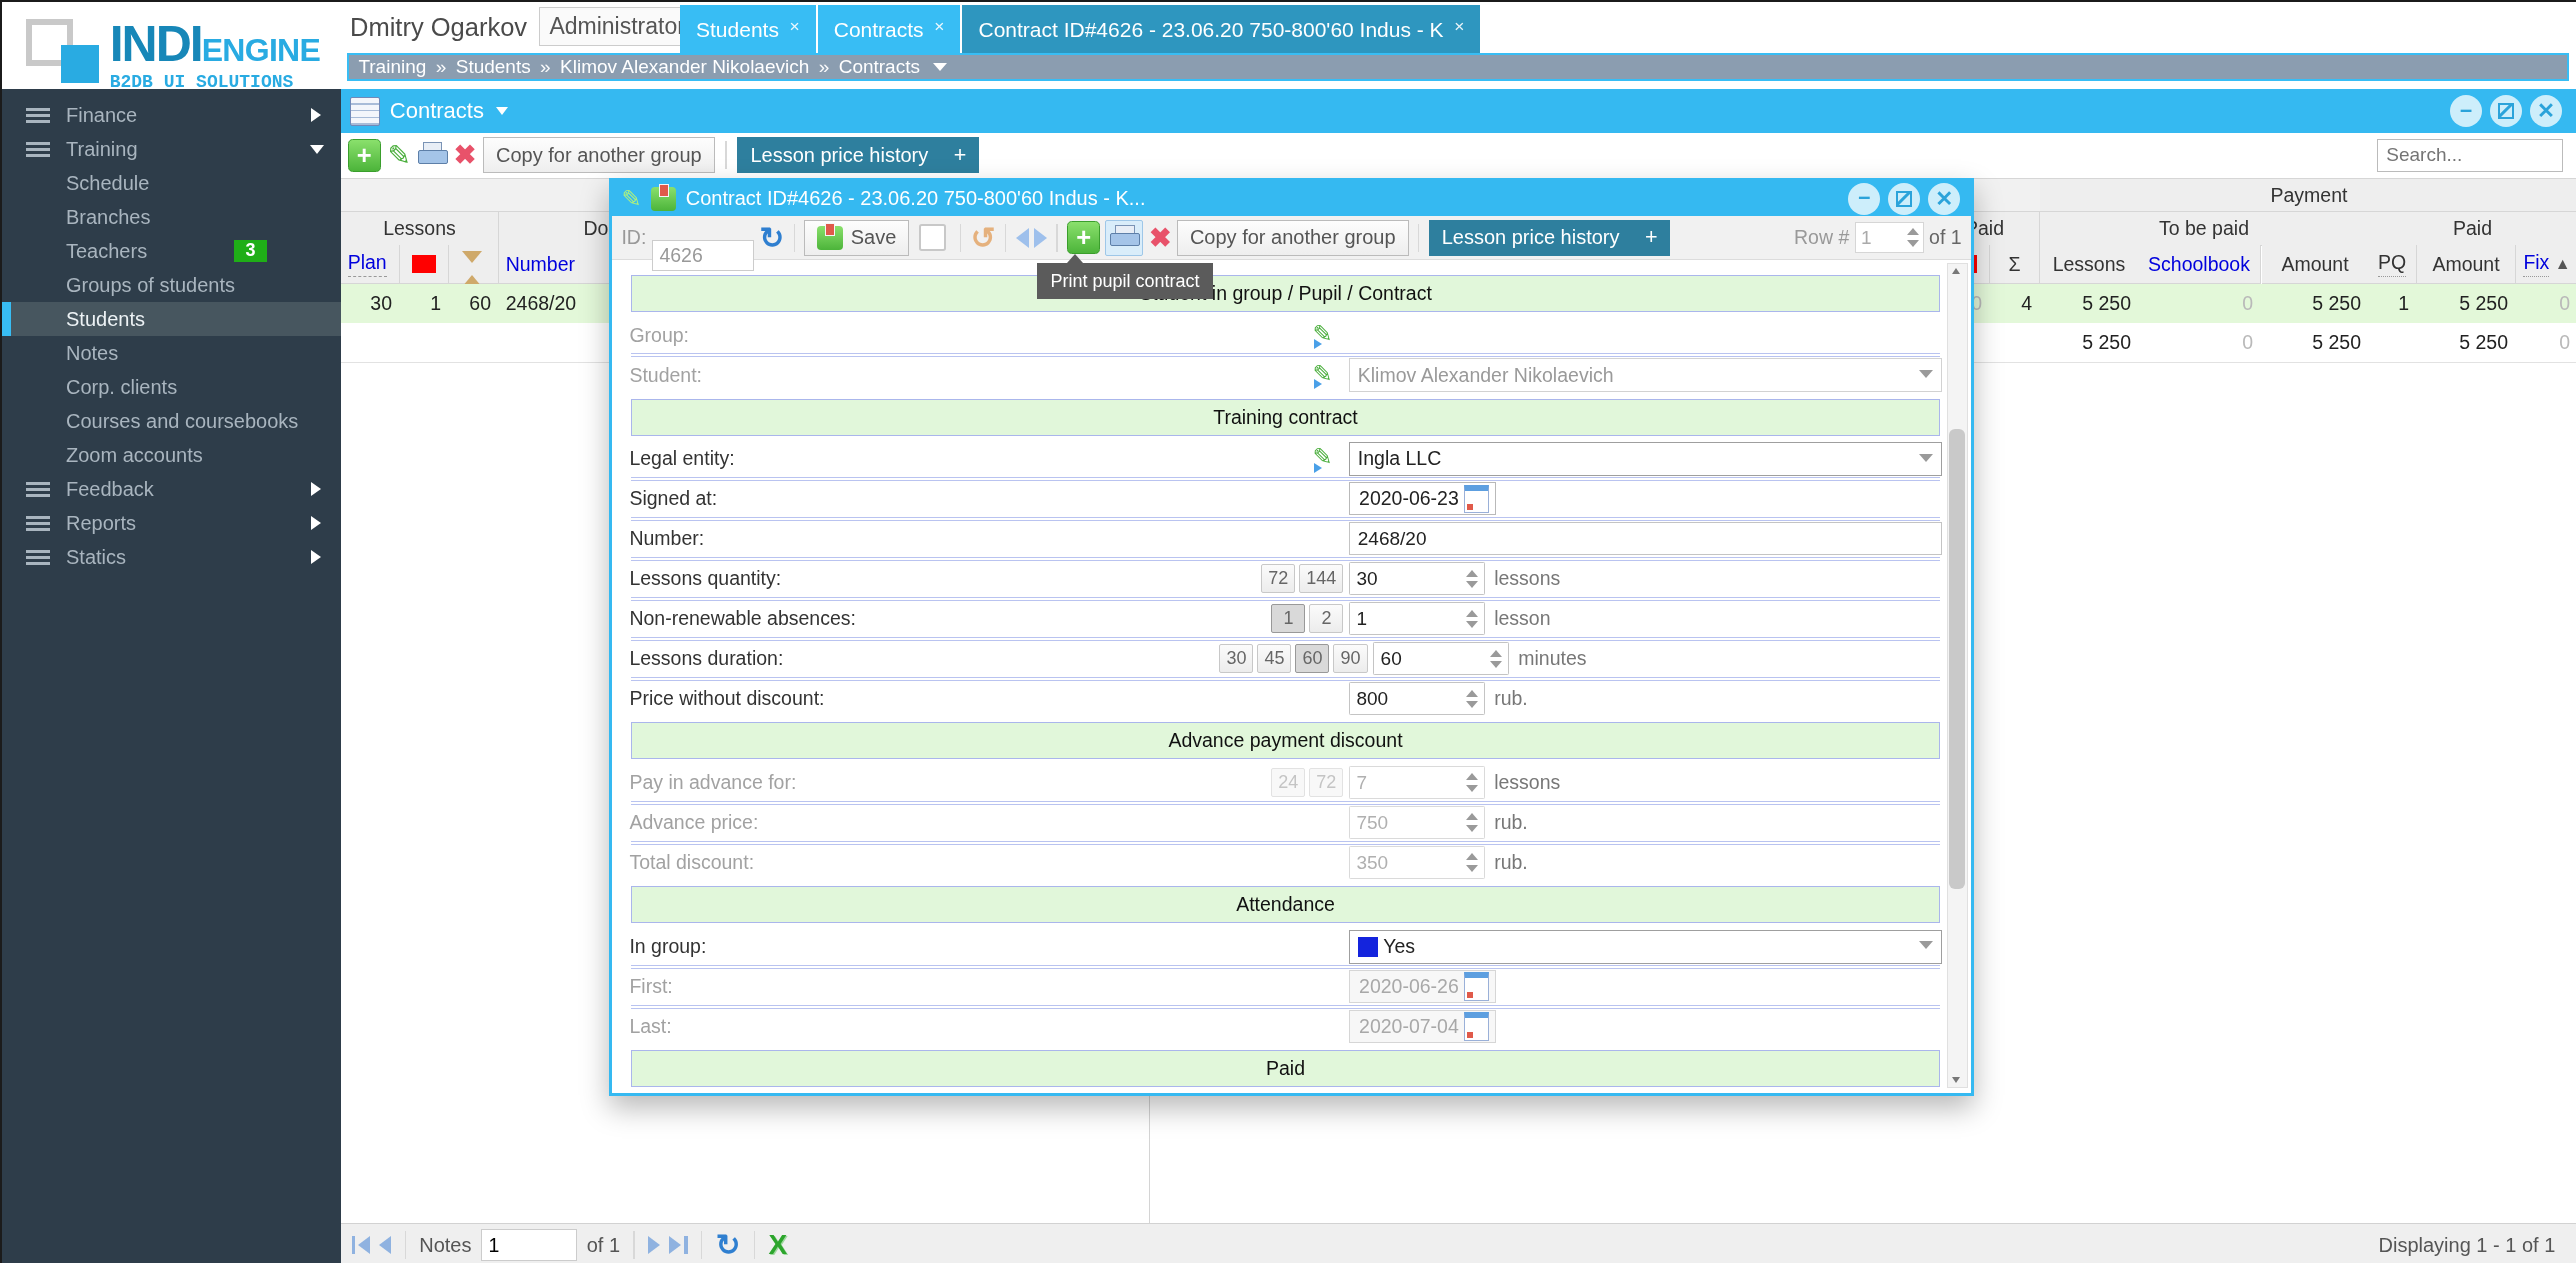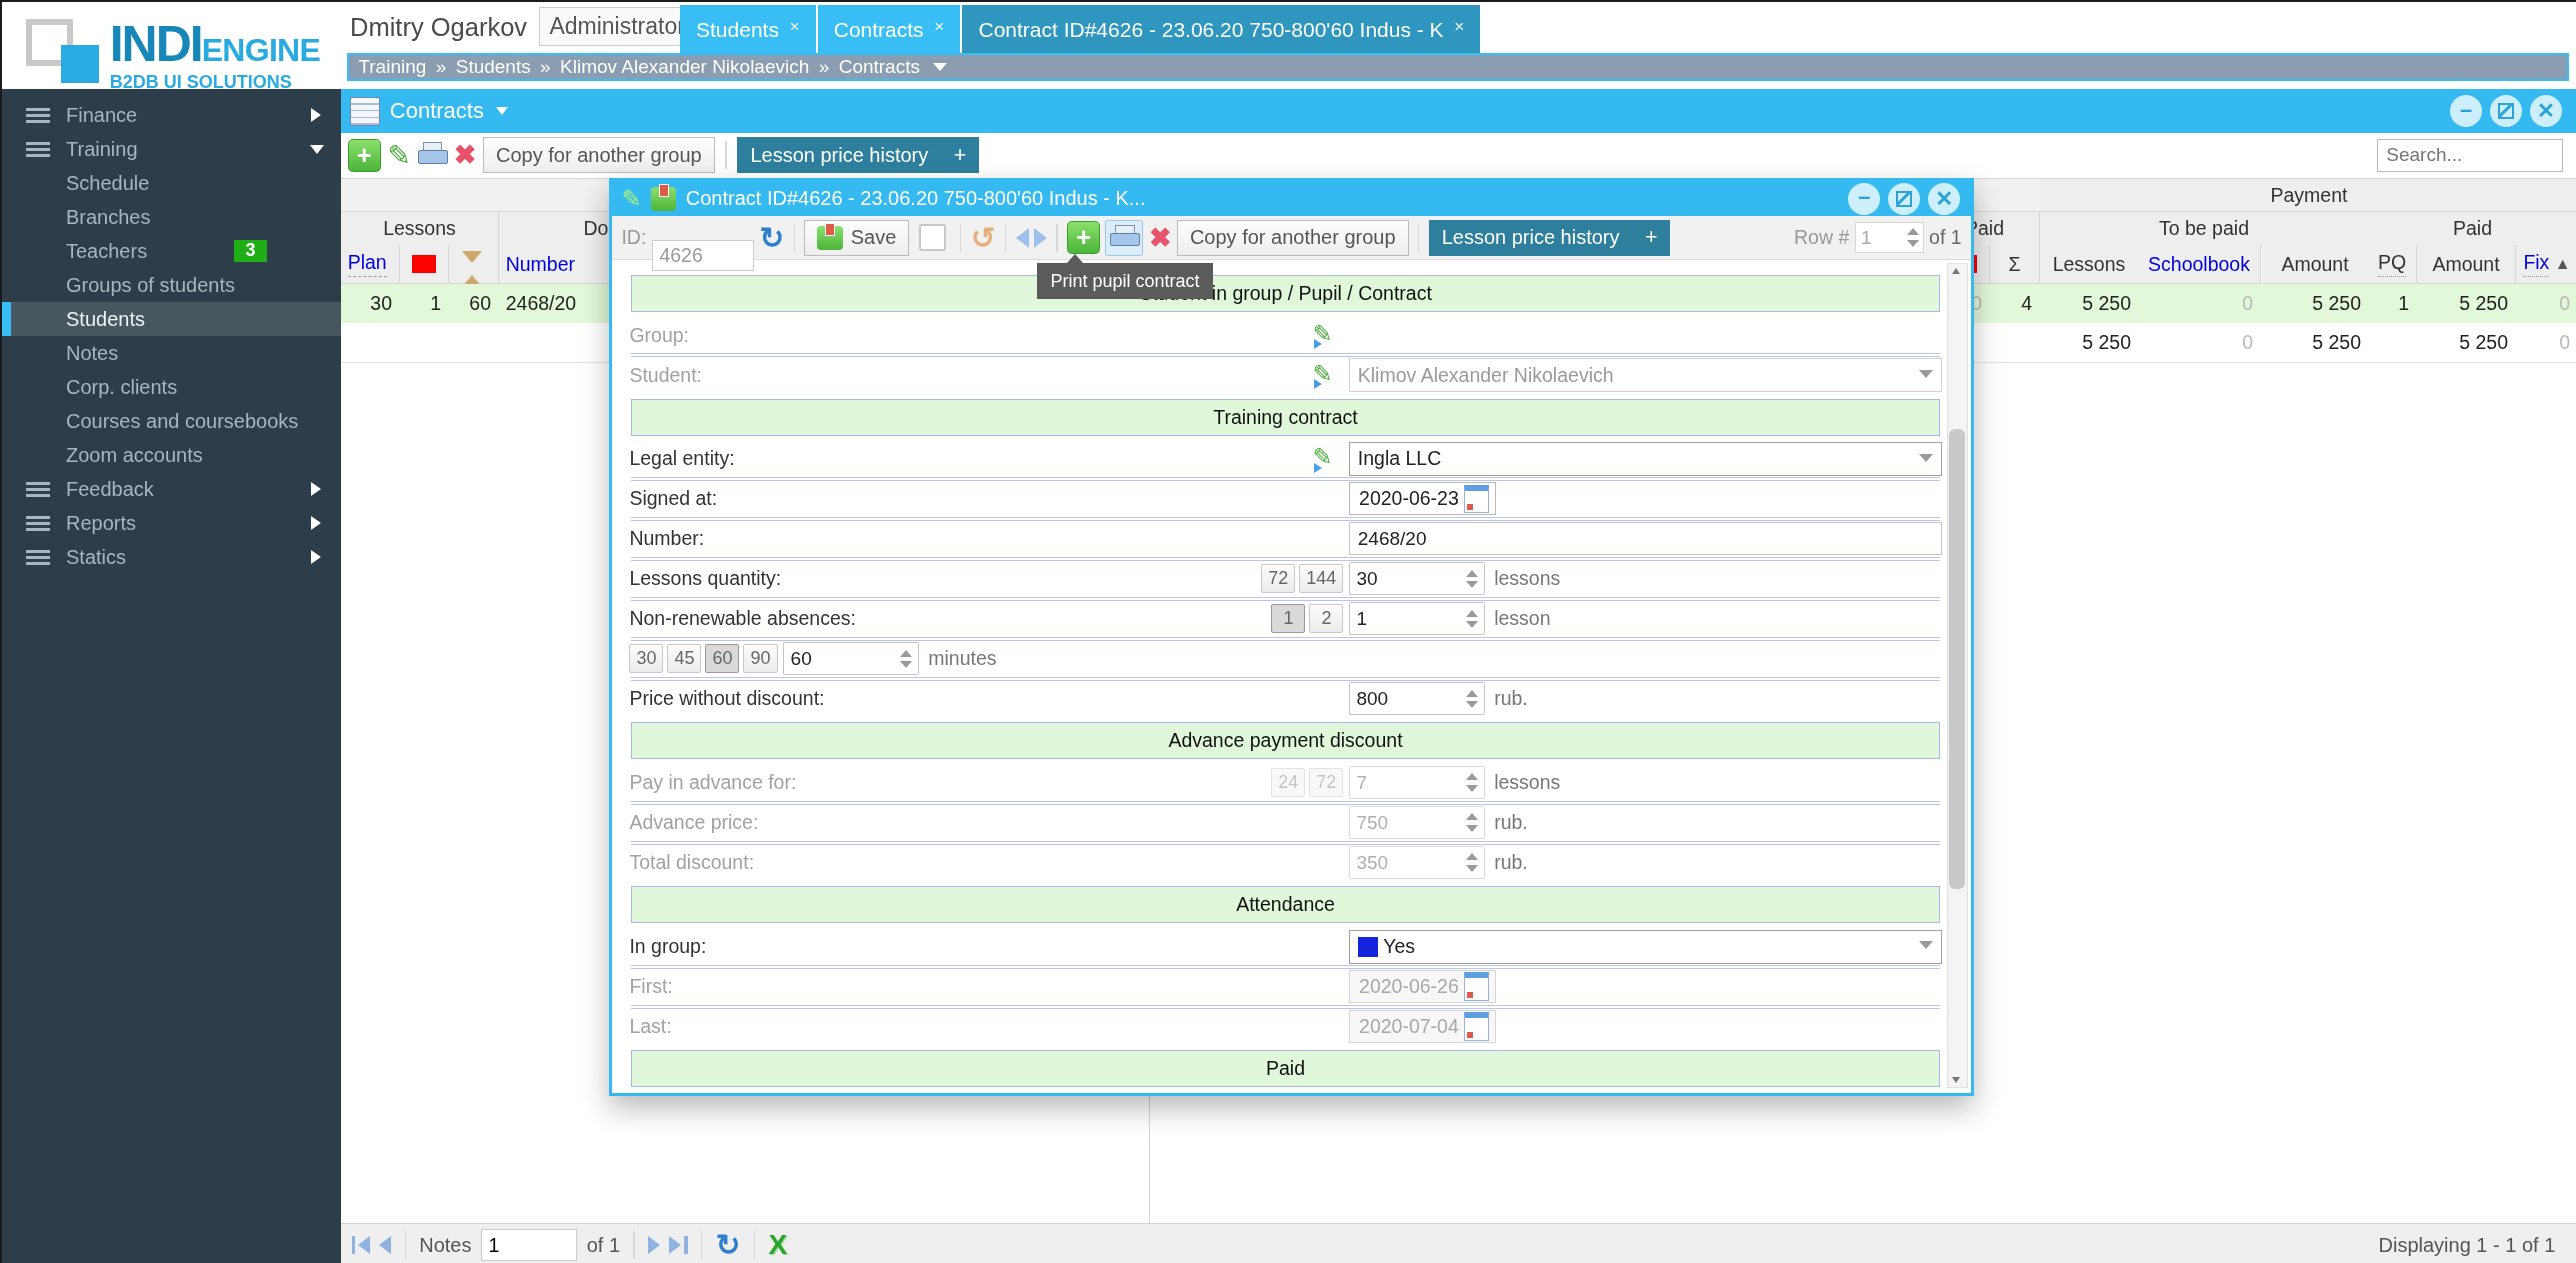--- a/index.html
+++ b/index.html
@@ -6,21 +6,21 @@
   #app{position:relative;width:2576px;height:1264px;background:#fff;overflow:hidden;
        font-family:"Liberation Sans",sans-serif;border-top:2px solid #1b1b1b;border-left:2px solid #1b1b1b;box-sizing:border-box;}
   .abs{position:absolute;box-sizing:border-box;}
   
   .logo{left:24px;top:17.4px;display:flex;align-items:flex-start;}
   .lg-sq1{width:35px;height:35px;border:6px solid #c9c9c9;background:#fff;}
   .lg-sq2{width:38px;height:38px;background:#29abe2;margin:25.5px 0 0 -12px;}
   .lg-tx{margin-left:10.7px;line-height:1;}
   .lg-a{font-size:50px;font-weight:bold;color:#1787b8;letter-spacing:-2px;}
   .lg-b{font-size:32px;font-weight:bold;color:#29abe2;letter-spacing:-0.7px;}
-  .lg-sub{font-size:18px;font-weight:bold;color:#29abe2;margin-top:4px;letter-spacing:0px;}
+  .lg-sub{font-size:18px;font-weight:bold;color:#29abe2;margin-top:4px;letter-spacing:0px;font-family:Liberation Mono, monospace;}
   .user{left:348px;top:10.7px;font-size:25.5px;color:#4a4a4a;}
   .rolebtn{left:537px;top:5.4px;height:39px;border:1.3px solid #ccc;background:#fafafa;display:flex;align-items:center;gap:10.7px;padding:0 9.4px;font-size:23px;color:#555;}
   .arc{width:28px;height:25.5px;position:relative;display:inline-block;}
   .arc::before{content:"";position:absolute;left:9.4px;top:0;width:8.7px;height:14.8px;background:#9a9a9a;border:0.7px solid #777;}
   .arc::after{content:"";position:absolute;left:1.3px;bottom:0;width:17.4px;height:10.7px;border:4px solid #55c33e;border-top:none;border-radius:0 0 4px 4px;background:#8fe27a;}
   .arc.mini{transform:scale(.8);margin-right:2.7px;}
   .tabs{left:678px;top:3.4px;display:flex;}
   .tab{height:49px;background:#38bdf4;color:#fff;font-size:21px;display:flex;align-items:center;gap:10.7px;padding:0 16px;margin-right:2px;}
   .tab.active{background:#2e96bf;}
   .tab .x{font-size:17.4px;opacity:.9;margin-top:-6.7px;}
@@ -524,20 +524,21 @@
           <input value="1" style="">
             <span class="ar">
               <i class="up"></i>
               <i class="dn"></i>
             </span>
         </div>
         <span class="unit">lesson</span>
       </div>
       <div class="fsep"></div>
       <div class="frow">
+        <div class="lbl">Lessons duration:</div>
         <div class="mid">
           <span class="tgl">30</span>
           <span class="tgl">45</span>
           <span class="tgl on">60</span>
           <span class="tgl">90</span>
         </div>
         <div class="spin">
           <input value="60" style="">
             <span class="ar">
               <i class="up"></i>

